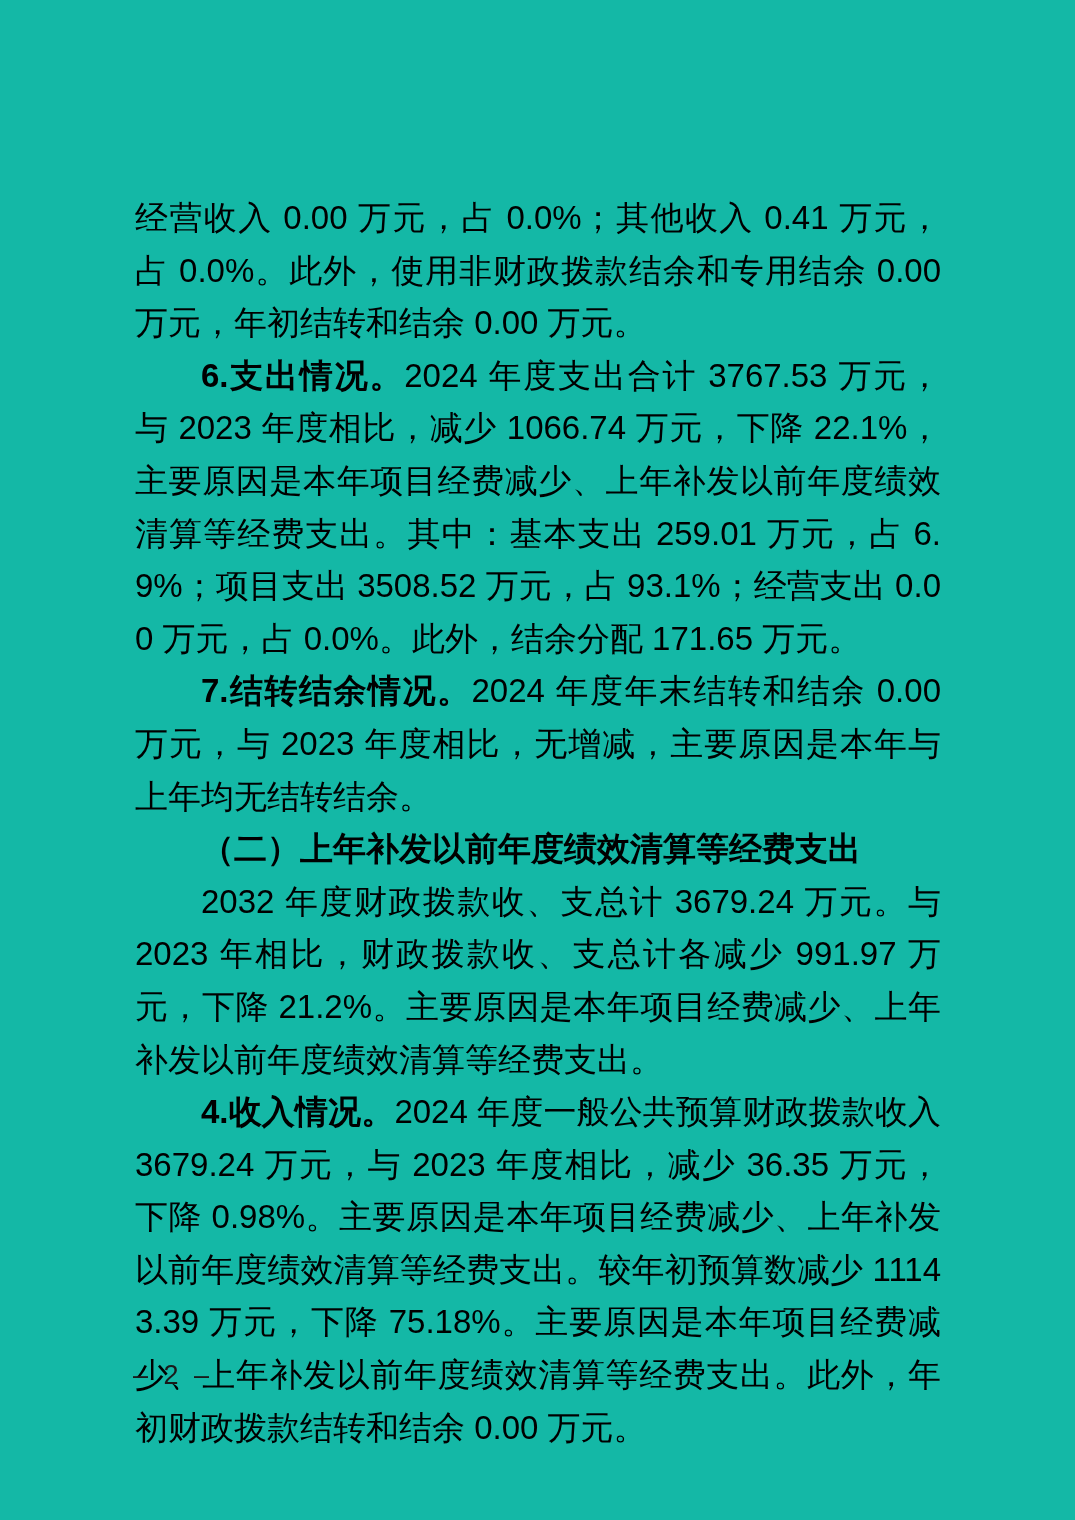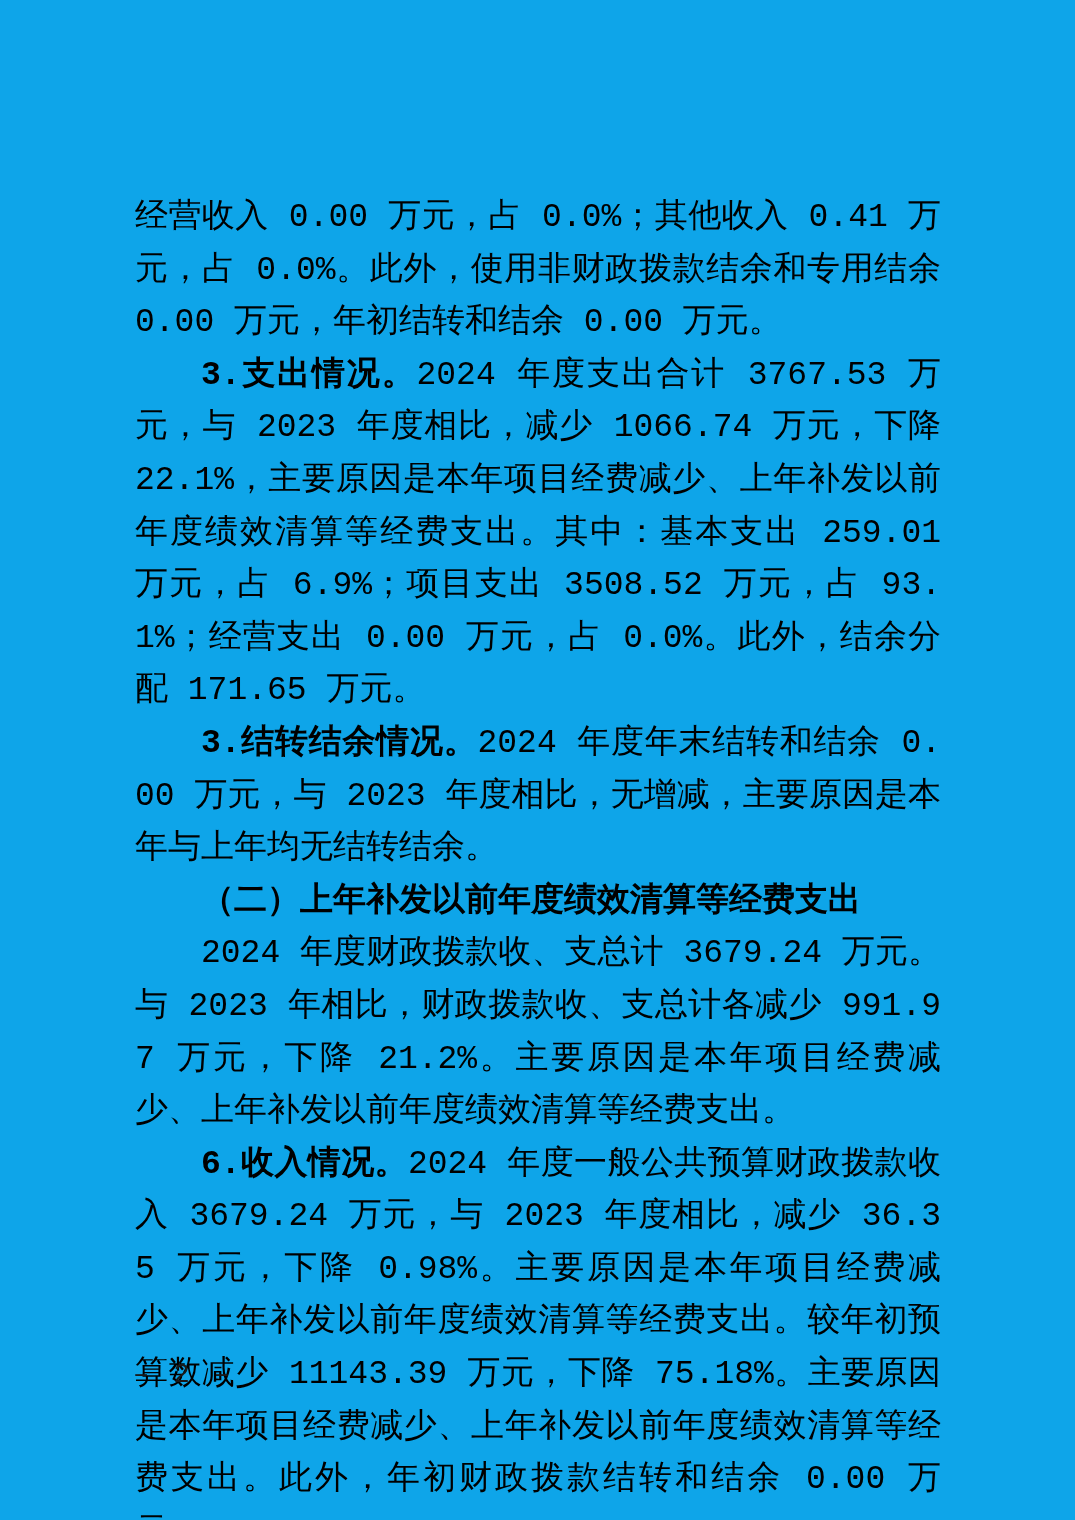--- a/index.html
+++ b/index.html
@@ -1,22 +1,22 @@
 <!DOCTYPE html>
 <html lang="zh"><head>
 <meta charset="utf-8">
 <style>
   html, body { margin: 0; padding: 0; background: #ffffff; }
   .page {
     position: relative;
     width: 1075px;
     height: 1520px;
-    background: #0ea5e9;
+    background: #14b8a6;
     color: #000000;
-    font-family: Liberation Mono, monospace;
+    font-family: Liberation Sans, sans-serif;
     overflow: hidden;
   }
   .content {
     position: absolute;
     left: 135px;
     top: 192px;
     width: 806px;
   }
   .para {
     margin: 0;
@@ -38,27 +38,27 @@
   }
 </style>
 </head>
 <body>
 
 <div class="page">
   <div class="content">
 
     <p class="para"><b class="lead"></b><span>经营收入 0.00 万元，占 0.0%；其他收入 0.41 万元，占 0.0%。此外，使用非财政拨款结余和专用结余 0.00 万元，年初结转和结余 0.00 万元。</span></p>
 
-    <p class="para indent"><b class="lead">3.支出情况。</b><span>2024 年度支出合计 3767.53 万元，与 2023 年度相比，减少 1066.74 万元，下降 22.1%，主要原因是本年项目经费减少、上年补发以前年度绩效清算等经费支出。其中：基本支出 259.01 万元，占 6.9%；项目支出 3508.52 万元，占 93.1%；经营支出 0.00 万元，占 0.0%。此外，结余分配 171.65 万元。</span></p>
+    <p class="para indent"><b class="lead">6.支出情况。</b><span>2024 年度支出合计 3767.53 万元，与 2023 年度相比，减少 1066.74 万元，下降 22.1%，主要原因是本年项目经费减少、上年补发以前年度绩效清算等经费支出。其中：基本支出 259.01 万元，占 6.9%；项目支出 3508.52 万元，占 93.1%；经营支出 0.00 万元，占 0.0%。此外，结余分配 171.65 万元。</span></p>
 
-    <p class="para indent"><b class="lead">3.结转结余情况。</b><span>2024 年度年末结转和结余 0.00 万元，与 2023 年度相比，无增减，主要原因是本年与上年均无结转结余。</span></p>
+    <p class="para indent"><b class="lead">7.结转结余情况。</b><span>2024 年度年末结转和结余 0.00 万元，与 2023 年度相比，无增减，主要原因是本年与上年均无结转结余。</span></p>
 
     <p class="para indent"><b class="lead">（二）上年补发以前年度绩效清算等经费支出</b><span></span></p>
 
-    <p class="para indent"><b class="lead"></b><span>2024 年度财政拨款收、支总计 3679.24 万元。与 2023 年相比，财政拨款收、支总计各减少 991.97 万元，下降 21.2%。主要原因是本年项目经费减少、上年补发以前年度绩效清算等经费支出。</span></p>
+    <p class="para indent"><b class="lead"></b><span>2032 年度财政拨款收、支总计 3679.24 万元。与 2023 年相比，财政拨款收、支总计各减少 991.97 万元，下降 21.2%。主要原因是本年项目经费减少、上年补发以前年度绩效清算等经费支出。</span></p>
 
 
-    <p class="para indent"><b class="lead">6.收入情况。</b><span>2024 年度一般公共预算财政拨款收入 3679.24 万元，与 2023 年度相比，减少 36.35 万元，下降 0.98%。主要原因是本年项目经费减少、上年补发以前年度绩效清算等经费支出。较年初预算数减少 11143.39 万元，下降 75.18%。主要原因是本年项目经费减少、上年补发以前年度绩效清算等经费支出。此外，年初财政拨款结转和结余 0.00 万元。</span></p>
+    <p class="para indent"><b class="lead">4.收入情况。</b><span>2024 年度一般公共预算财政拨款收入 3679.24 万元，与 2023 年度相比，减少 36.35 万元，下降 0.98%。主要原因是本年项目经费减少、上年补发以前年度绩效清算等经费支出。较年初预算数减少 11143.39 万元，下降 75.18%。主要原因是本年项目经费减少、上年补发以前年度绩效清算等经费支出。此外，年初财政拨款结转和结余 0.00 万元。</span></p>
 
   </div>
 
   <div class="page-number">– 2 –</div>
 </div>
 
 </body></html>

